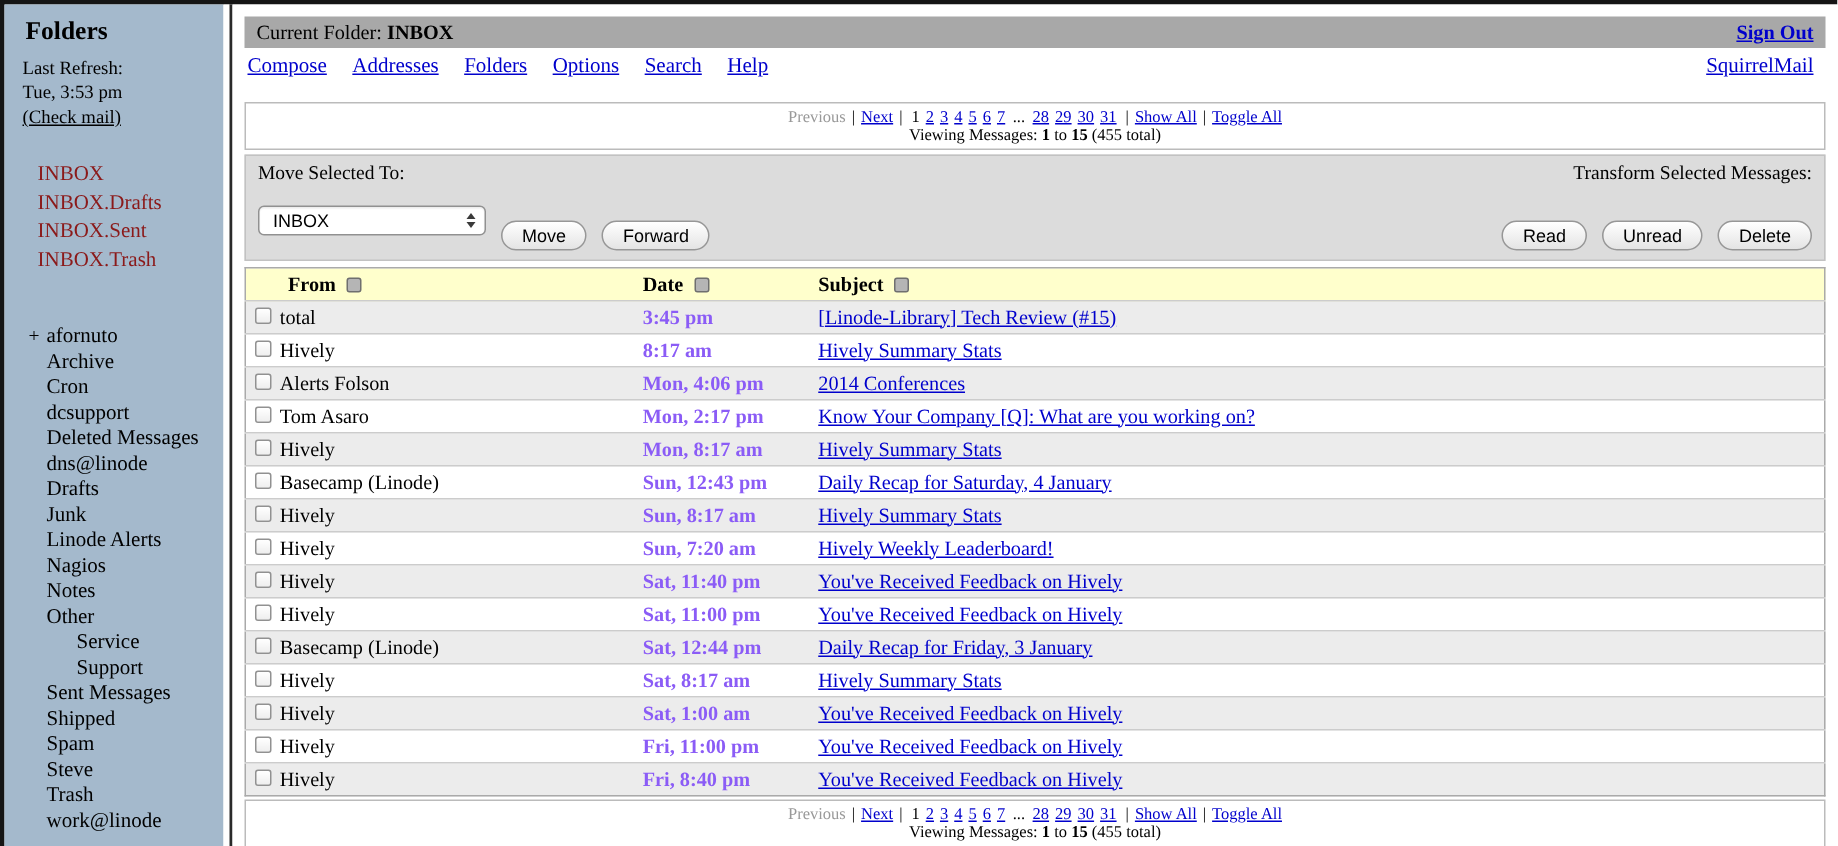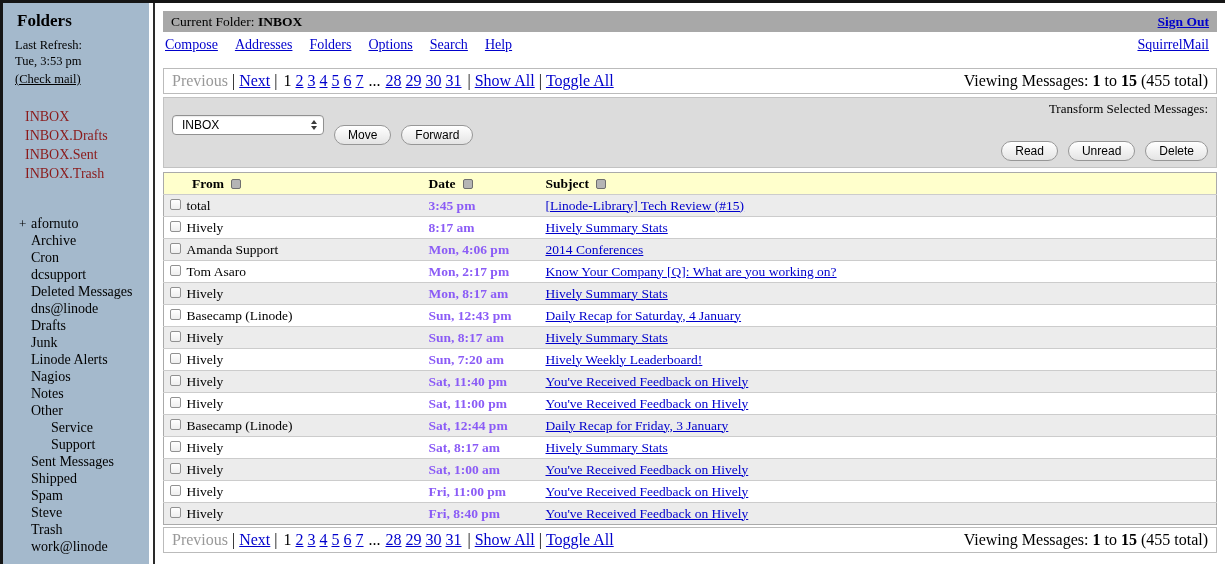--- a/index.html
+++ b/index.html
@@ -27,21 +27,21 @@
   
   main{flex:1;padding:8px 8px 0 8px;background:#fff;min-width:0;}
   .topbar{background:#a8a8a8;height:21px;display:flex;justify-content:space-between;align-items:center;
           padding:0 8px;font-size:13.5px;color:#000;}
   .signout{color:#0000cc;font-weight:bold;text-decoration:underline;cursor:pointer;}
   .menubar{display:flex;justify-content:space-between;align-items:flex-end;padding:5px 8px 2px 2px;font-size:14px;}
   .menu-link{color:#0000cc;text-decoration:underline;margin-right:17px;cursor:pointer;}
   .brand{color:#0000cc;text-decoration:underline;cursor:pointer;}
   
   .pagbox{border:1px solid #bbb;padding:3px 8px;display:flex;justify-content:space-between;
-          align-items:center;font-size:16px;background:#fff;}
+          align-items:center;font-size:11px;background:#fff;flex-direction:column;}
   .pagbox.top{margin-top:13px;}
   .pagbox.bottom{margin-top:2px;}
   .prev{color:#999;}
   .pagsep{color:#000;margin:0 4px;}
   .paglink{color:#0000cc;text-decoration:underline;cursor:pointer;}
   .pnum{color:#0000cc;text-decoration:underline;margin:0 2px;cursor:pointer;}
   .pcur{color:#000;margin:0 2px;}
   .pellip{color:#000;margin:0 3px;}
   .viewing b{font-weight:bold;}
   
@@ -142,20 +142,21 @@
       <a class="brand">SquirrelMail</a>
     </div>
 
     <div class="pagbox top" id="pag-top">
         <span class="pag-left"><span class="prev">Previous</span><span class="pagsep">|</span><a class="paglink">Next</a><span class="pagsep">|</span><span class="pcur">1</span><a class="pnum">2</a><a class="pnum">3</a><a class="pnum">4</a><a class="pnum">5</a><a class="pnum">6</a><a class="pnum">7</a><span class="pellip">...</span><a class="pnum">28</a><a class="pnum">29</a><a class="pnum">30</a><a class="pnum">31</a><span class="pagsep">|</span><a class="paglink">Show All</a><span class="pagsep">|</span><a class="paglink">Toggle All</a></span>
         <span class="viewing">Viewing Messages: <b>1</b> to <b>15</b> (455 total)</span>
       </div>
 
     <div class="toolbar">
       <div class="tb-left">
+        <div class="tb-label">Move Selected To:</div>
         <div class="tb-controls">
           <div class="mac-select">
             <span>INBOX</span>
             <span class="stepper">
               <span class="tri-up"></span>
               <span class="tri-down"></span>
             </span>
           </div>
           <button class="mac-btn">Move</button>
           <button class="mac-btn">Forward</button>
@@ -193,21 +194,21 @@
             <td class="subj"><a>[Linode-Library] Tech Review (#15)</a></td>
           </tr>
           <tr>
             <td class="cb"><span class="cbox"></span></td>
             <td class="from">Hively</td>
             <td class="date">8:17 am</td>
             <td class="subj"><a>Hively Summary Stats</a></td>
           </tr>
           <tr class="shaded">
             <td class="cb"><span class="cbox"></span></td>
-            <td class="from">Amanda Support</td>
+            <td class="from">Alerts Folson</td>
             <td class="date">Mon, 4:06 pm</td>
             <td class="subj"><a>2014 Conferences</a></td>
           </tr>
           <tr>
             <td class="cb"><span class="cbox"></span></td>
             <td class="from">Tom Asaro</td>
             <td class="date">Mon, 2:17 pm</td>
             <td class="subj"><a>Know Your Company [Q]: What are you working on?</a></td>
           </tr>
           <tr class="shaded">

